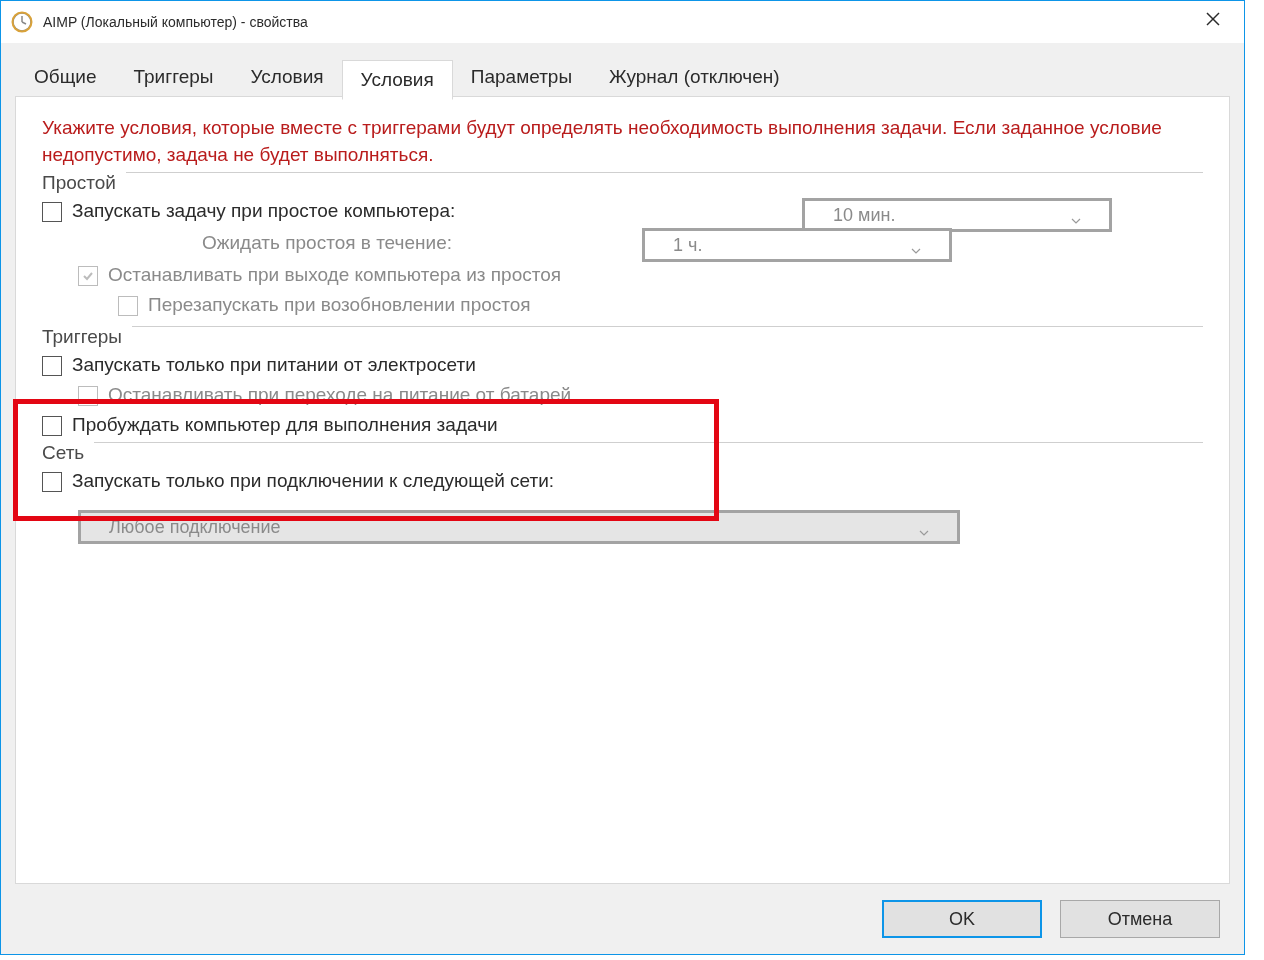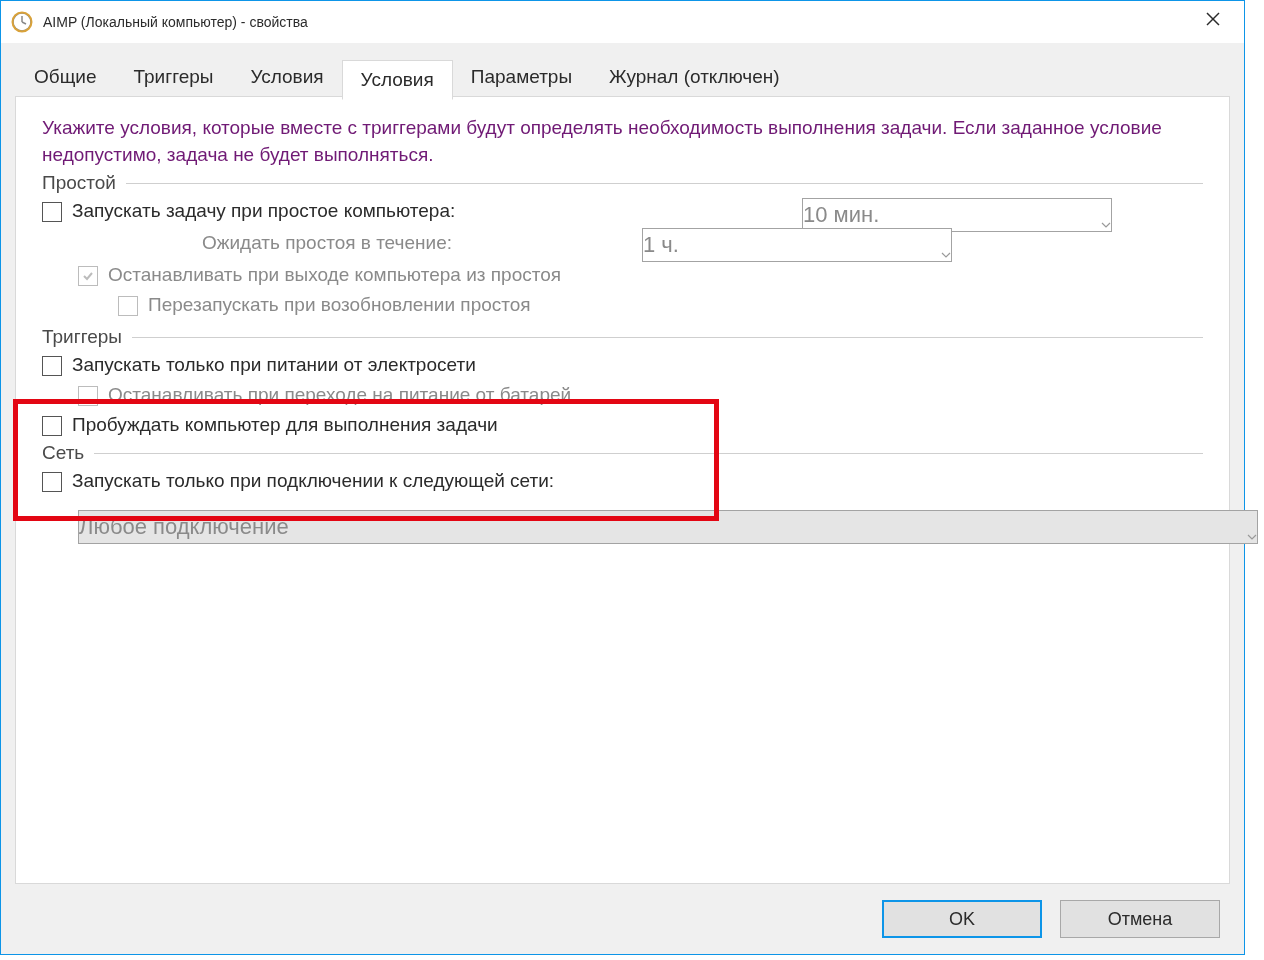--- a/index.html
+++ b/index.html
@@ -78,26 +78,26 @@
   flex: 1;
   background: #fff;
   border: 1px solid #d9d9d9;
   margin-top: -1px;
   padding: 18px 26px;
   position: relative;
 }
 .intro {
   font-size: 19px;
   line-height: 1.4;
-  color: #701a75;
+  color: #b91c1c;
   margin-bottom: 2px;
 }
 .group-header {
   display: flex;
-  align-items: center;
+  align-items: flex-start;
   margin-top: 4px;
   margin-bottom: 6px;
 }
 .group-title {
   font-size: 19px;
   color: #4a4a4a;
   margin-right: 10px;
   white-space: nowrap;
 }
 .group-line {
@@ -126,32 +126,32 @@
 .row-label {
   font-size: 19px;
   color: #2b2b2b;
 }
 .row-label.disabled { color: #8a8a8a; }
 .indent1 { padding-left: 36px; }
 .indent2 { padding-left: 76px; }
 .indent-center { padding-left: 160px; }
 .combo {
   height: 34px;
-  border: 1px solid #a3a3a3;
-  background: #fff;
-  display: flex;
-  align-items: center;
-  padding: 0 0;
-  font-size: 22px;
+  border: 3px solid #a3a3a3;
+  background: #fff;
+  display: flex;
+  align-items: center;
+  padding: 0 28px;
+  font-size: 18px;
   color: #8a8a8a;
   justify-content: space-between;
   width: 310px;
 }
 .combo.wide {
-  width: 1180px;
+  width: 882px;
   background: #e5e5e5;
   color: #8a8a8a;
   margin-top: 18px;
   margin-left: 36px;
 }
 .combo-caret {
   width: 10px; height: 10px;
   display: inline-block;
 }
 .right-col {

